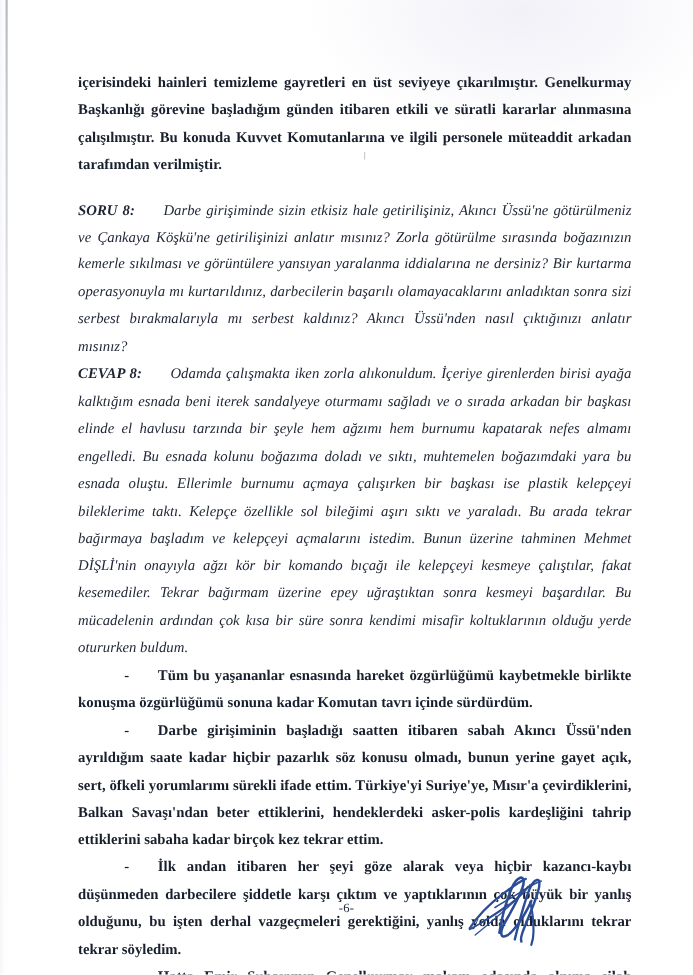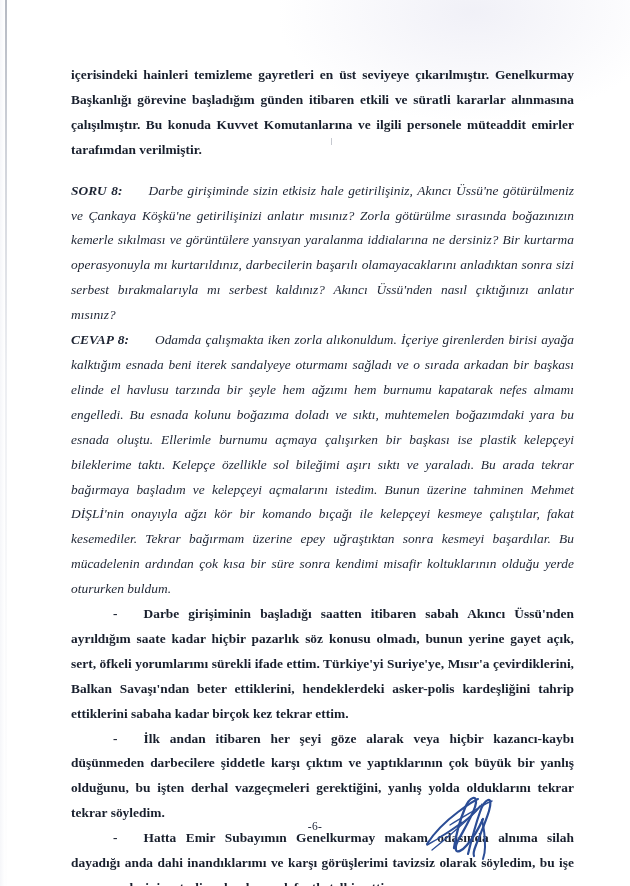--- a/index.html
+++ b/index.html
@@ -134,26 +134,27 @@
 
 <div class="page">
 
   <div class="scan-edge2"></div>
   <div class="scan-edge"></div>
   <div class="paper-tint"></div>
   <div class="speck"></div>
 
   <div class="body-text">
 
-    <p class="para bold tight">içerisindeki hainleri temizleme gayretleri en üst seviyeye çıkarılmıştır. Genelkurmay Başkanlığı görevine başladığım günden itibaren etkili ve süratli kararlar alınmasına çalışılmıştır. Bu konuda Kuvvet Komutanlarına ve ilgili personele müteaddit emirler tarafımdan verilmiştir.</p>
+    <p class="para bold tight">içerisindeki hainleri temizleme gayretleri en üst seviyeye çıkarılmıştır. Genelkurmay Başkanlığı görevine başladığım günden itibaren etkili ve süratli kararlar alınmasına çalışılmıştır. Bu konuda Kuvvet Komutanlarına ve ilgili personele müteaddit arkadan tarafımdan verilmiştir.</p>
 
     <p class="para regular spaced"><span class="lead">SORU 8</span><span class="lead">:</span><span class="lead-gap"></span><span>Darbe girişiminde sizin etkisiz hale getirilişiniz, Akıncı Üssü'ne götürülmeniz ve Çankaya Köşkü'ne getirilişinizi anlatır mısınız? Zorla götürülme sırasında boğazınızın kemerle sıkılması ve görüntülere yansıyan yaralanma iddialarına ne dersiniz? Bir kurtarma operasyonuyla mı kurtarıldınız, darbecilerin başarılı olamayacaklarını anladıktan sonra sizi serbest bırakmalarıyla mı serbest kaldınız? Akıncı Üssü'nden nasıl çıktığınızı anlatır mısınız?</span></p>
 
     <p class="para regular tight"><span class="lead">CEVAP 8</span><span class="lead">:</span><span class="lead-gap"></span><span>Odamda çalışmakta iken zorla alıkonuldum. İçeriye girenlerden birisi ayağa kalktığım esnada beni iterek sandalyeye oturmamı sağladı ve o sırada arkadan bir başkası elinde el havlusu tarzında bir şeyle hem ağzımı hem burnumu kapatarak nefes almamı engelledi. Bu esnada kolunu boğazıma doladı ve sıktı, muhtemelen boğazımdaki yara bu esnada oluştu. Ellerimle burnumu açmaya çalışırken bir başkası ise plastik kelepçeyi bileklerime taktı. Kelepçe özellikle sol bileğimi aşırı sıktı ve yaraladı. Bu arada tekrar bağırmaya başladım ve kelepçeyi açmalarını istedim. Bunun üzerine tahminen Mehmet DİŞLİ'nin onayıyla ağzı kör bir komando bıçağı ile kelepçeyi kesmeye çalıştılar, fakat kesemediler. Tekrar bağırmam üzerine epey uğraştıktan sonra kesmeyi başardılar. Bu mücadelenin ardından çok kısa bir süre sonra kendimi misafir koltuklarının olduğu yerde otururken buldum.</span></p>
 
+    <p class="para bold tight"><span class="dash-indent"></span><span>-</span><span class="dash-gap"></span><span>Tüm bu yaşananlar esnasında hareket özgürlüğümü kaybetmekle birlikte konuşma özgürlüğümü sonuna kadar Komutan tavrı içinde sürdürdüm.</span></p>
 
     <p class="para bold tight"><span class="dash-indent"></span><span>-</span><span class="dash-gap"></span><span>Darbe girişiminin başladığı saatten itibaren sabah Akıncı Üssü'nden ayrıldığım saate kadar hiçbir pazarlık söz konusu olmadı, bunun yerine gayet açık, sert, öfkeli yorumlarımı sürekli ifade ettim. Türkiye'yi Suriye'ye, Mısır'a çevirdiklerini, Balkan Savaşı'ndan beter ettiklerini, hendeklerdeki asker-polis kardeşliğini tahrip ettiklerini sabaha kadar birçok kez tekrar ettim.</span></p>
 
     <p class="para bold tight"><span class="dash-indent"></span><span>-</span><span class="dash-gap"></span><span>İlk andan itibaren her şeyi göze alarak veya hiçbir kazancı-kaybı düşünmeden darbecilere şiddetle karşı çıktım ve yaptıklarının çok büyük bir yanlış olduğunu, bu işten derhal vazgeçmeleri gerektiğini, yanlış yolda olduklarını tekrar tekrar söyledim.</span></p>
 
     <p class="para bold tight"><span class="dash-indent"></span><span>-</span><span class="dash-gap"></span><span>Hatta Emir Subayımın Genelkurmay makam odasında alnıma silah dayadığı anda dahi inandıklarımı ve karşı görüşlerimi tavizsiz olarak söyledim, bu işe son vermelerini ve teslim olmalarını defaatle telkin ettim.</span></p>
 
   </div>
 
   <div class="page-number">-6-</div>

